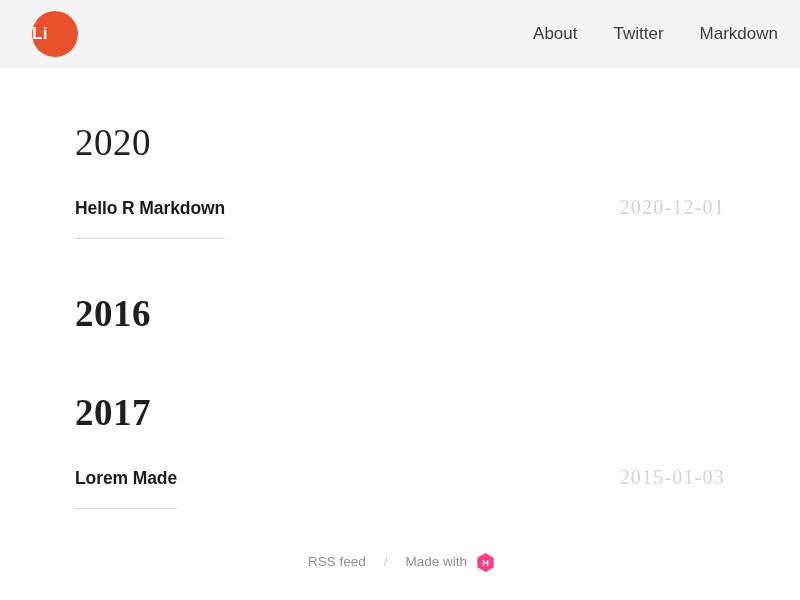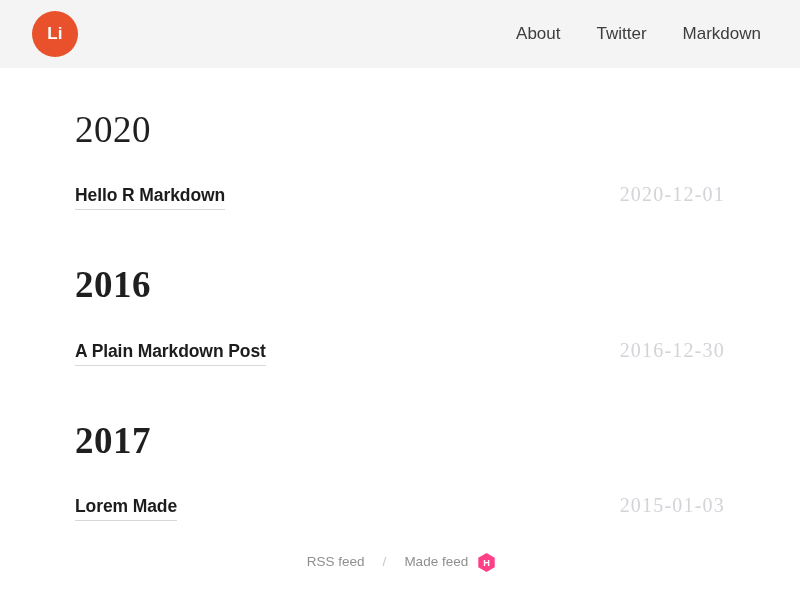--- a/index.html
+++ b/index.html
@@ -27,35 +27,35 @@
     position: relative;
   }
 
   .brand-logo {
     width: 46px;
     height: 46px;
     border-radius: 50%;
     background: #e8512b;
     display: flex;
     align-items: center;
-    justify-content: center;
+    justify-content: flex-start;
     color: #ffffff;
     font-size: 17px;
     font-weight: 700;
     letter-spacing: 0.3px;
     font-family: "Liberation Sans", sans-serif;
     cursor: pointer;
     user-select: none;
   }
 
   .main-nav {
     display: flex;
     align-items: center;
     gap: 36px;
-    margin-right: 17px;
+    margin-right: 0px;
   }
 
   .nav-link {
     color: #3d3d3d;
     font-size: 17px;
     text-decoration: none;
     font-family: "Liberation Sans", sans-serif;
     cursor: pointer;
     white-space: nowrap;
   }
@@ -70,21 +70,21 @@
 
   .year-group {
     margin-bottom: 0;
   }
 
   .year-heading {
     font-family: "Liberation Serif", serif;
     font-size: 37px;
     font-weight: 400;
     color: #1f1f1f;
-    margin: 3px 0 8px 0;
+    margin: 16px 0 8px 0;
     letter-spacing: 0.5px;
     line-height: 1.25;
   }
 
   .year-group + .year-group .year-heading {
     margin-top: 52px;
     font-weight: bold;
   }
 
   .post-row {
@@ -94,21 +94,21 @@
     padding-top: 22px;
   }
 
   .post-title-link {
     font-family: "Liberation Sans", sans-serif;
     font-size: 17.5px;
     font-weight: 600;
     color: #1c1c1c;
     text-decoration: none;
     border-bottom: 1px solid #d8d8d8;
-    padding-bottom: 3px;
+    padding-bottom: 19px;
     cursor: pointer;
     letter-spacing: -0.1px;
   }
 
   .post-date {
     font-family: "Liberation Serif", serif;
     font-size: 20px;
     color: #d3d3d8;
     letter-spacing: 1.2px;
     white-space: nowrap;
@@ -177,39 +177,35 @@
   <section class="year-group">
     <h2 class="year-heading">2020</h2>
     <div class="post-row">
       <a class="post-title-link" href="#">Hello R Markdown</a>
       <span class="post-date">2020-12-01</span>
     </div>
   </section>
 
   <section class="year-group">
     <h2 class="year-heading">2016</h2>
-    <div class="post-row">
-      <a class="post-title-link" href="#">A Plain Markdown Post</a>
-      <span class="post-date">2016-12-30</span>
-    </div>
   </section>
 
   <section class="year-group">
     <h2 class="year-heading">2017</h2>
     <div class="post-row">
       <a class="post-title-link" href="#">Lorem Made</a>
       <span class="post-date">2015-01-03</span>
     </div>
   </section>
 
 </main>
 
 <footer class="site-footer">
   <a class="footer-link" href="#">RSS feed</a>
   <span class="footer-sep">/</span>
-  <span class="made-with-text">Made feed</span>
+  <span class="made-with-text">Made with</span>
   <a class="hugo-mark" href="#">
     <svg viewBox="0 0 24 24" width="21" height="21" aria-hidden="true">
       <polygon points="12,1.2 21.4,6.6 21.4,17.4 12,22.8 2.6,17.4 2.6,6.6" fill="#ff4088"></polygon>
       <text x="12" y="16.2" text-anchor="middle" font-family="Liberation Sans, sans-serif" font-size="10.5" font-weight="700" fill="#ffffff">H</text>
     </svg>
   </a>
 </footer>
 
 </body></html>

